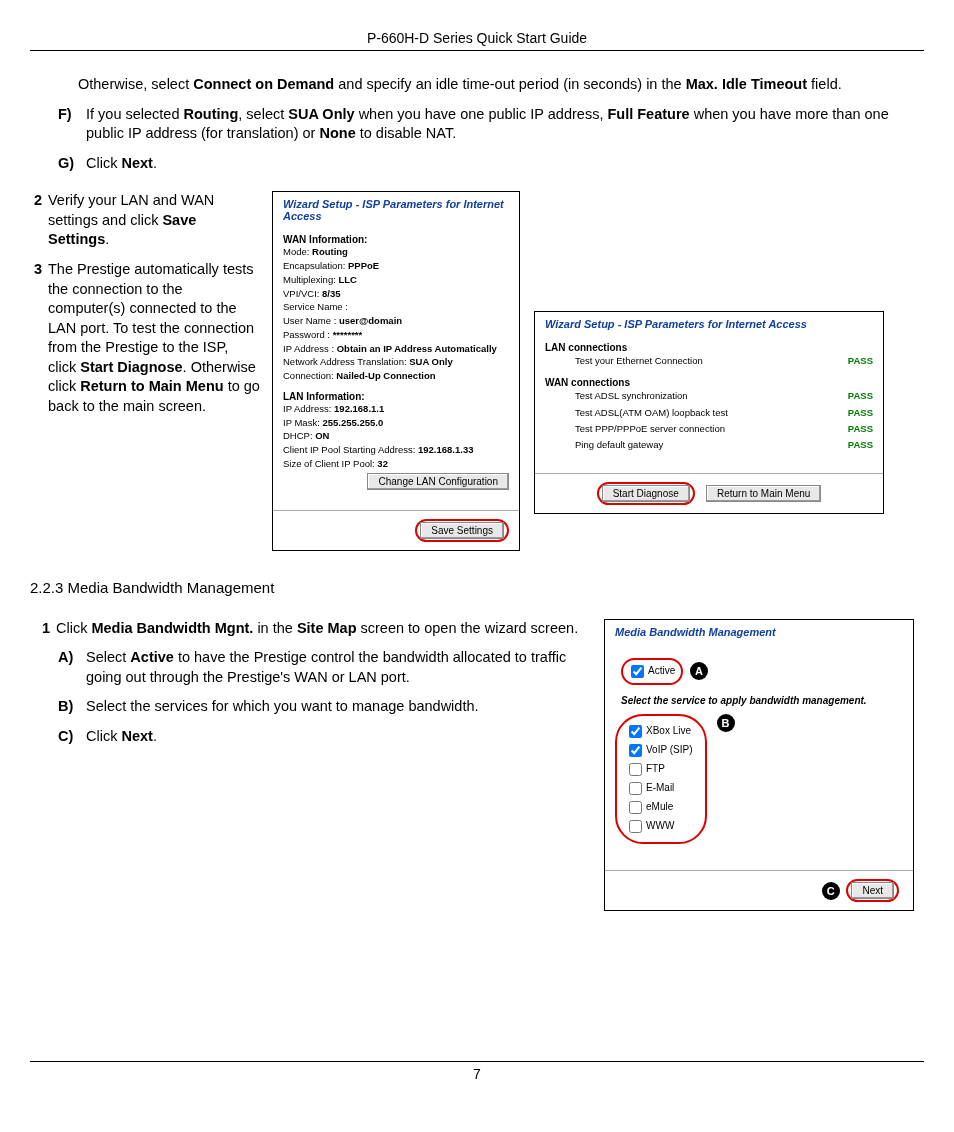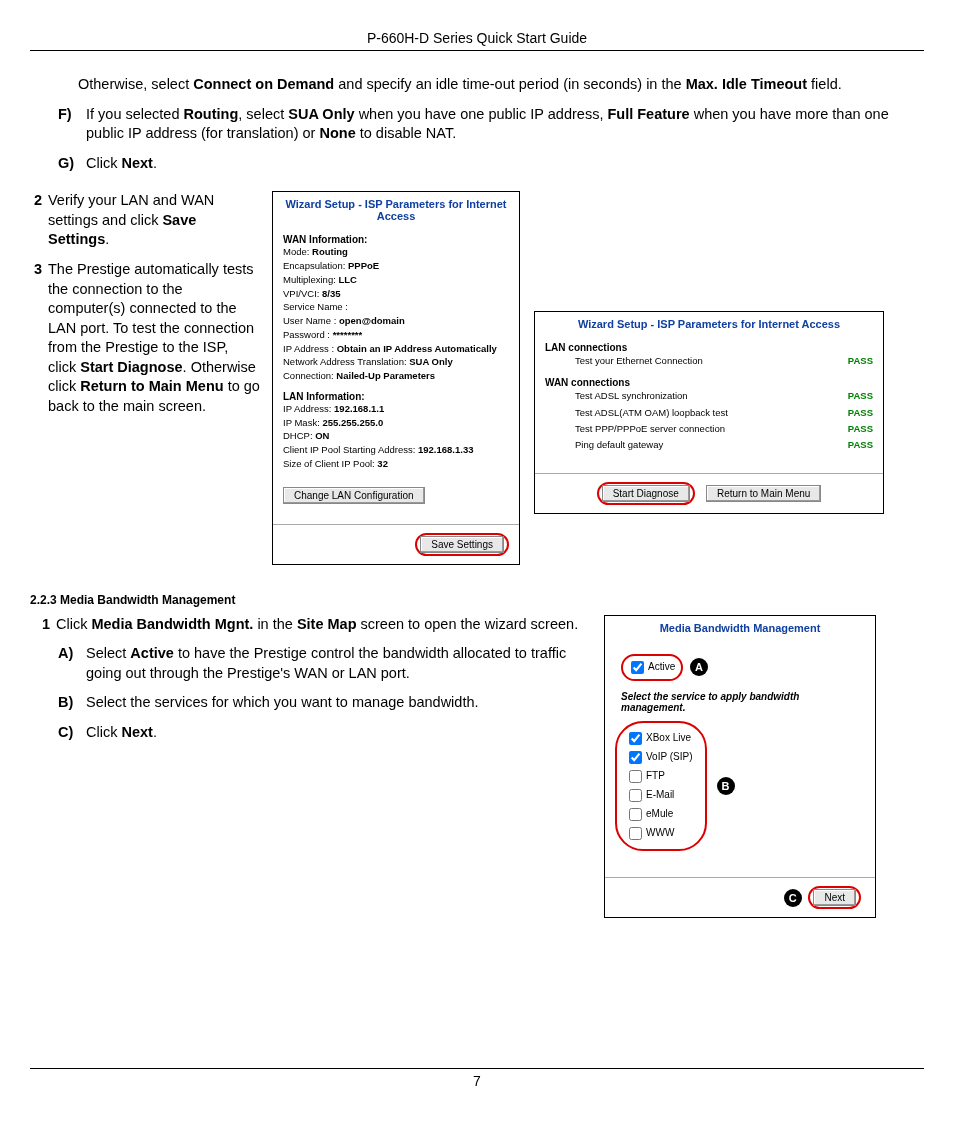--- a/index.html
+++ b/index.html
@@ -46,56 +46,56 @@
     border: 1px solid #000;
     background: #fff;
     font-family: Arial, sans-serif;
     font-size: 10px;
     color: #000;
     box-sizing: border-box;
   }
   .panel .title {
     color: #1040a0;
     font-weight: bold;
+    font-style: italic;
     font-size: 11px;
     padding: 6px 10px 8px 10px;
-    text-align: center;
   }
   .panel .body { padding: 0 10px 10px 10px; }
   .label-b { font-weight: bold; font-size: 10px; margin-top: 4px; }
   .kv { font-size: 9.5px; line-height: 1.45; }
   .kv b { font-weight: bold; }
   .btn {
     display: inline-block;
     background: #e8e8e8;
     border: 1px solid #888;
     font-size: 10px;
     padding: 2px 10px;
     box-shadow: inset -1px -1px 0 #999, inset 1px 1px 0 #fff;
   }
-  .btn-row { text-align: left; margin-top: 16px; }
+  .btn-row { text-align: right; margin-top: 2px; }
   .panel .footer-rule { border-top: 1px solid #aaa; margin-top: 10px; }
   .panel .footer-right { text-align: right; padding: 8px 10px 8px 0; }
 
   .test-row { display: flex; font-size: 9.5px; line-height: 1.7; }
   .test-text { flex: 1; margin-left: 30px; }
   .test-pass { color: #008000; font-weight: bold; width: 40px; text-align: right; }
 
   .red-circle {
     border: 2px solid #d00;
     border-radius: 16px;
     display: inline-block;
     padding: 1px 3px;
   }
 
   
   h3.sect {
-    font-size: 12px;
-    font-weight: bold;
-    margin: 28px 0 8px 0;
+    font-size: 15px;
+    font-weight: normal;
+    margin: 28px 0 23px 0;
   }
 
   .media-lower {
     display: flex;
     gap: 20px;
   }
   .media-text { flex: 1; }
   .media-shot { flex: none; width: 320px; }
 
   .callout-circle {
@@ -187,25 +187,25 @@
 
       <div class="panel" style="width:248px;">
         <div class="title">Wizard Setup - ISP Parameters for Internet Access</div>
         <div class="body">
           <div class="label-b">WAN Information:</div>
           <div class="kv"><span>Mode: </span><b>Routing</b></div>
           <div class="kv"><span>Encapsulation: </span><b>PPPoE</b></div>
           <div class="kv"><span>Multiplexing: </span><b>LLC</b></div>
           <div class="kv"><span>VPI/VCI: </span><b>8/35</b></div>
           <div class="kv"><span>Service Name :</span></div>
-          <div class="kv"><span>User Name : </span><b>open@domain</b></div>
+          <div class="kv"><span>User Name : </span><b>user@domain</b></div>
           <div class="kv"><span>Password : </span><b>********</b></div>
           <div class="kv"><span>IP Address : </span><b>Obtain an IP Address Automatically</b></div>
           <div class="kv"><span>Network Address Translation: </span><b>SUA Only</b></div>
-          <div class="kv"><span>Connection: </span><b>Nailed-Up Parameters</b></div>
+          <div class="kv"><span>Connection: </span><b>Nailed-Up Connection</b></div>
 
           <div class="label-b" style="margin-top:8px;">LAN Information:</div>
           <div class="kv"><span>IP Address: </span><b>192.168.1.1</b></div>
           <div class="kv"><span>IP Mask: </span><b>255.255.255.0</b></div>
           <div class="kv"><span>DHCP: </span><b>ON</b></div>
           <div class="kv"><span>Client IP Pool Starting Address: </span><b>192.168.1.33</b></div>
           <div class="kv"><span>Size of Client IP Pool: </span><b>32</b></div>
 
           <div class="btn-row">
             <span class="btn">Change LAN Configuration</span>
@@ -279,34 +279,34 @@
       </div>
       <div class="para letter-row" style="margin-left:28px;">
         <div class="letter-label">C)</div>
         <div style="flex:1">
           <span>Click </span><b>Next</b><span>.</span>
         </div>
       </div>
     </div>
 
     <div class="media-shot">
-      <div class="panel" style="width:272px;">
+      <div class="panel" style="width:310px;">
         <div class="title">Media Bandwidth Management</div>
         <div class="body" style="padding-bottom:16px;">
           <div style="margin:12px 0 0 6px;">
             <span class="active-box">
               <label class="cb">
                 <input type="checkbox" checked="" style=""><span>Active</span>
               </label>
             </span>
             <span class="callout-circle">A</span>
           </div>
           <div class="media-note">Select the service to apply bandwidth management.</div>
 
-          <div style="display:flex; align-items:center; gap:6px;">
+          <div style="display:flex; gap:6px;">
             <span class="services-box">
               <div class="cb"><label><input type="checkbox" checked="" style=""><span>XBox Live</span></label></div>
               <div class="cb"><label><input type="checkbox" checked="" style=""><span>VoIP (SIP)</span></label></div>
               <div class="cb"><label><input type="checkbox" style=""><span>FTP</span></label></div>
               <div class="cb"><label><input type="checkbox" style=""><span>E-Mail</span></label></div>
               <div class="cb"><label><input type="checkbox" style=""><span>eMule</span></label></div>
               <div class="cb"><label><input type="checkbox" style=""><span>WWW</span></label></div>
             </span>
             <span class="callout-circle">B</span>
           </div>

